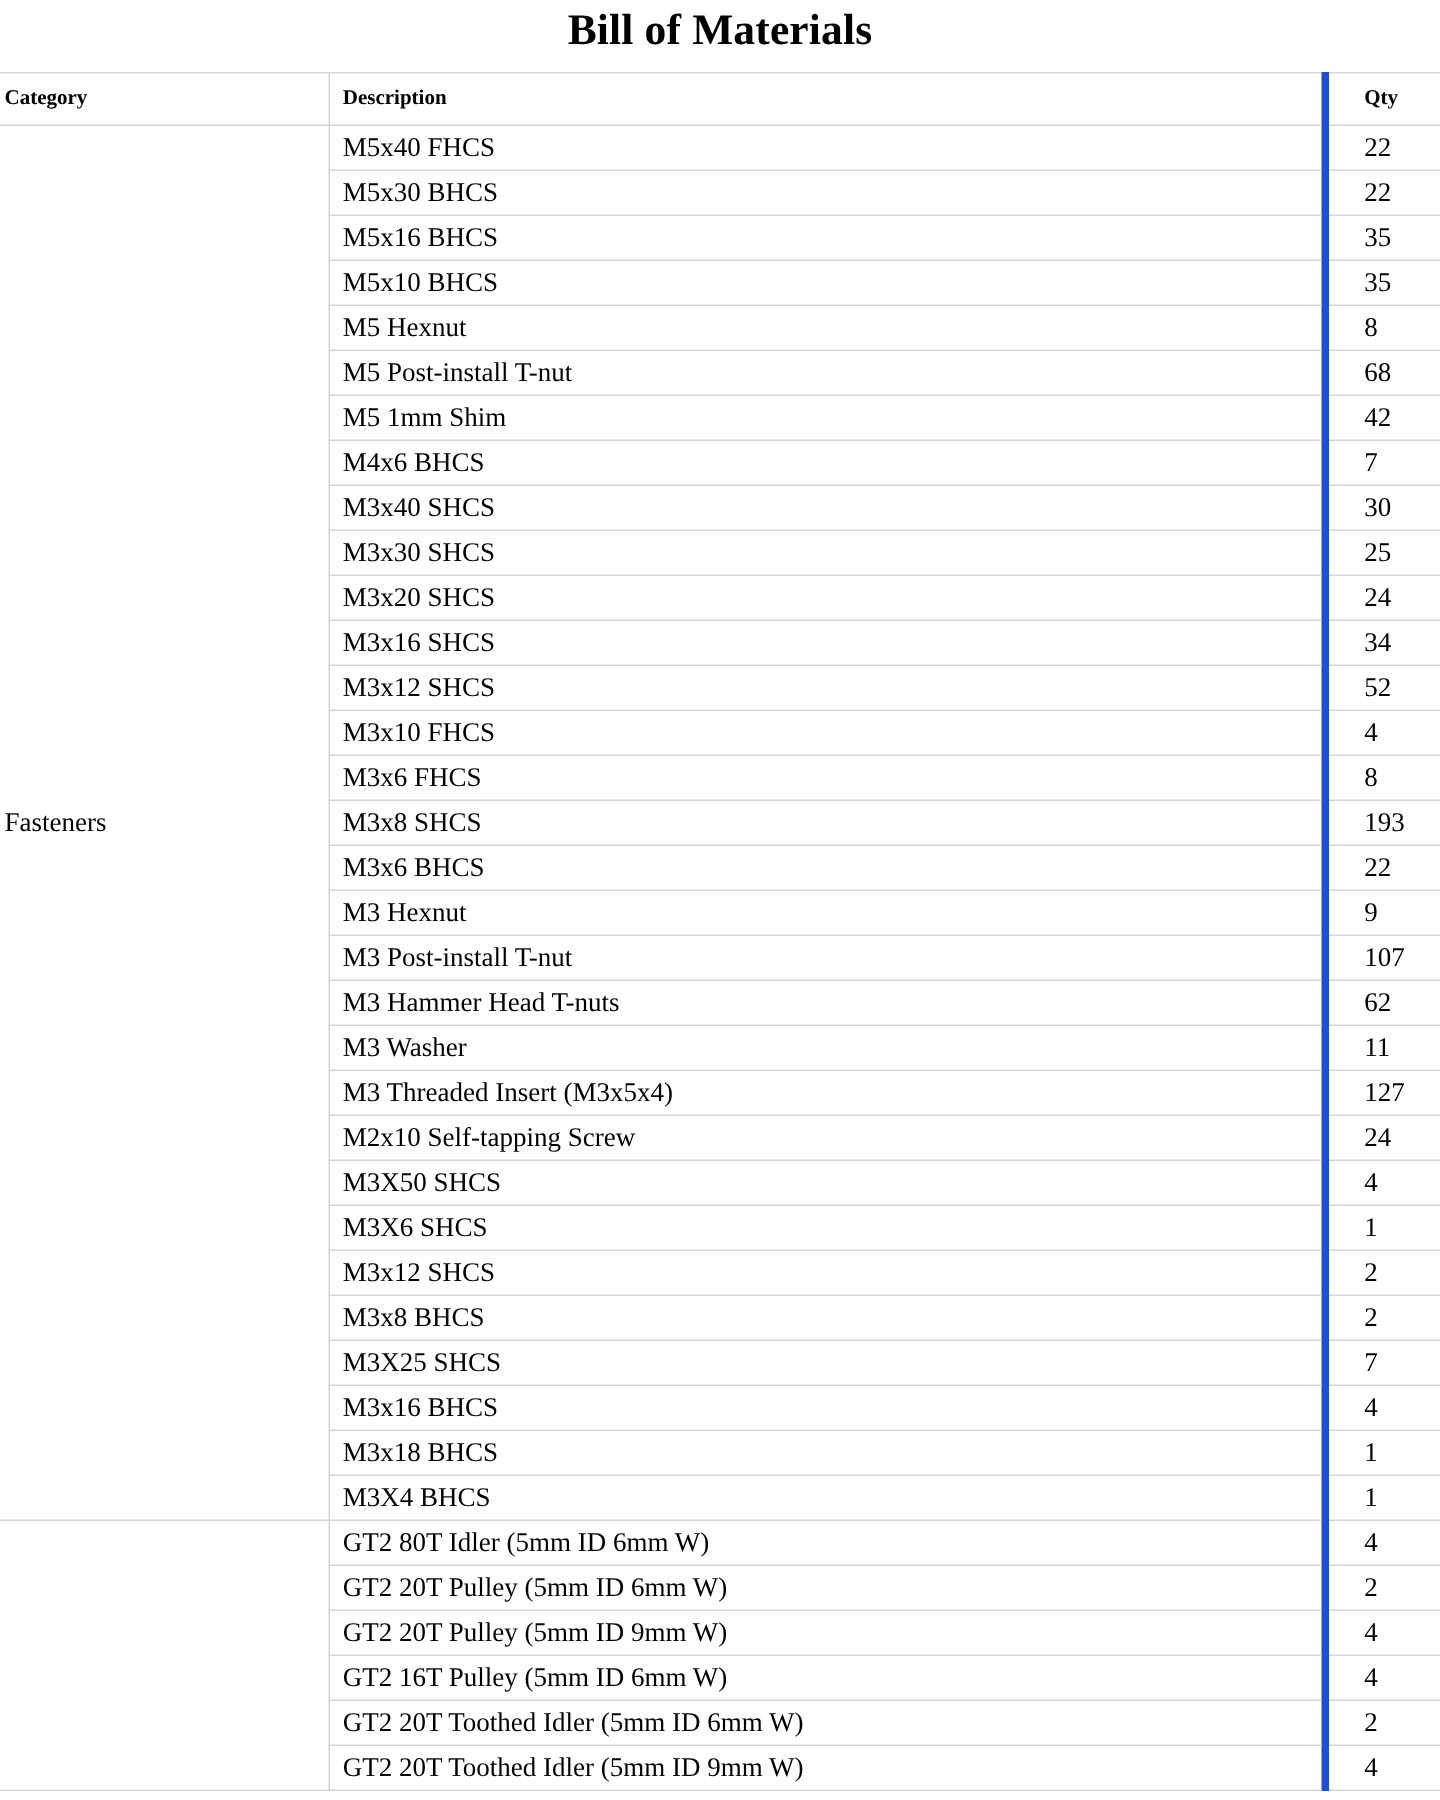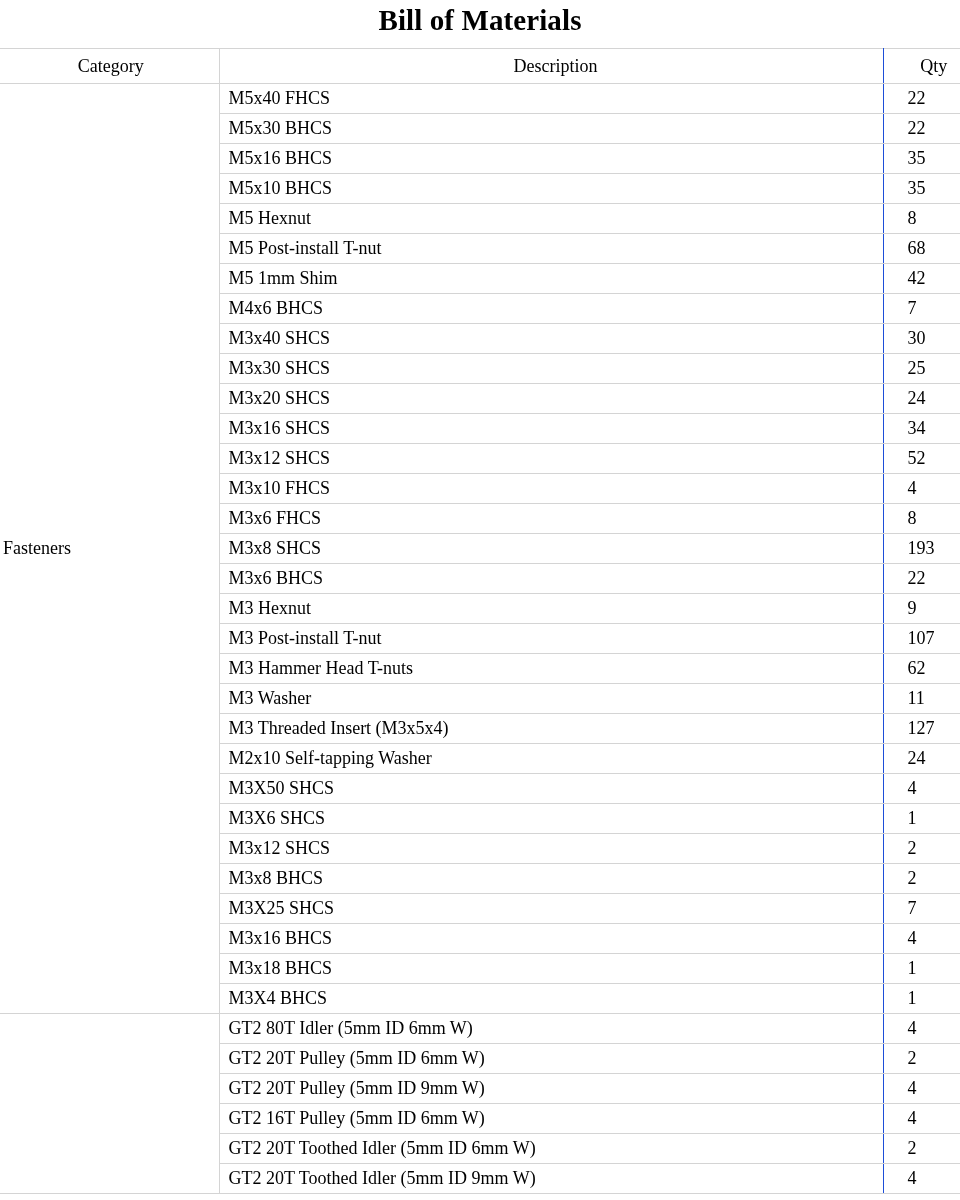--- a/index.html
+++ b/index.html
@@ -57,33 +57,32 @@
     white-space: nowrap;
     overflow: hidden;
   }
 
   
   table.bom th.cat, table.bom td.cat {
     border-right: 1px solid #d4d4d4;
     padding-left: 3px;
   }
   table.bom th.desc, table.bom td.desc {
-    border-right: 1px solid #1d4ed8;
+    border-right: 5px solid #1d4ed8;
     padding-left: 9px;
     margin-left: 12px;
   }
   table.bom th.qty, table.bom td.qty {
     padding-left: 24px;
   }
 
   table.bom thead th {
     height: 34px;
-    font-weight: normal;
-    font-size: 18px;
-    text-align: center;
+    font-weight: bold;
+    font-size: 14px;
   }
 
   table.bom tbody td {
     height: 29px;
     line-height: 29px;
     font-weight: normal;
   }
 
   td.cat-merged {
     vertical-align: middle;
@@ -197,21 +196,21 @@
         </tr>
         <tr>
           <td class="desc">M3 Washer</td>
           <td class="qty">11</td>
         </tr>
         <tr>
           <td class="desc">M3 Threaded Insert (M3x5x4)</td>
           <td class="qty">127</td>
         </tr>
         <tr>
-          <td class="desc">M2x10 Self-tapping Washer</td>
+          <td class="desc">M2x10 Self-tapping Screw</td>
           <td class="qty">24</td>
         </tr>
         <tr>
           <td class="desc">M3X50 SHCS</td>
           <td class="qty">4</td>
         </tr>
         <tr>
           <td class="desc">M3X6 SHCS</td>
           <td class="qty">1</td>
         </tr>

